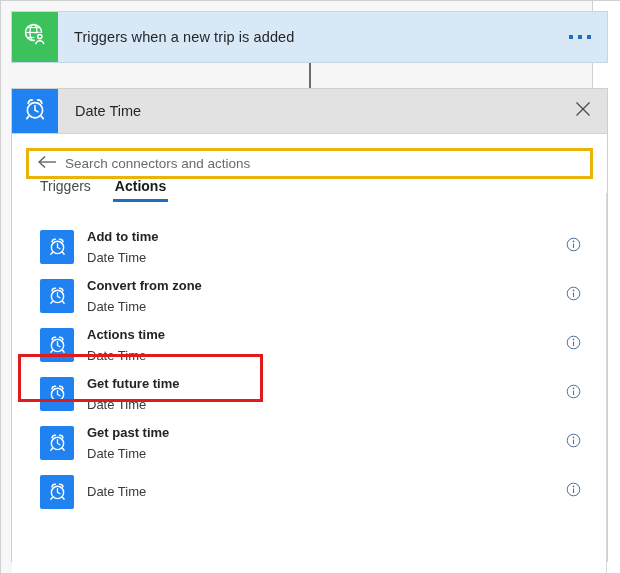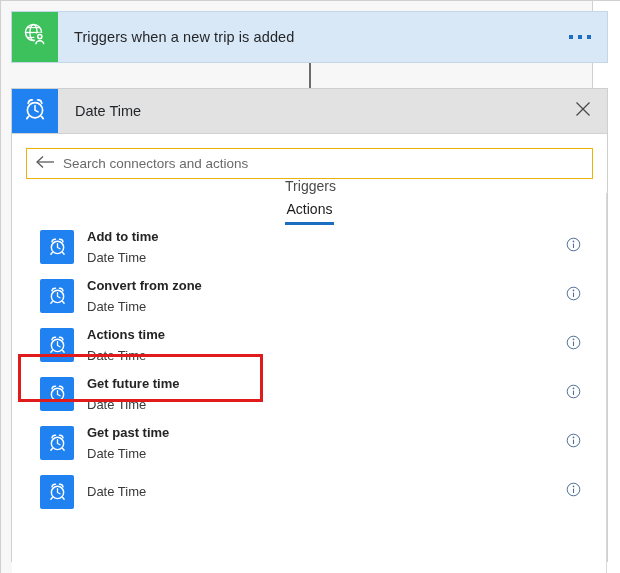--- a/index.html
+++ b/index.html
@@ -140,21 +140,21 @@
   .picker-body {
     position: relative;
     height: 429px;
     background: #ffffff;
     padding: 0;
   }
 
   .search-row {
     margin: 14px 14px 0 14px;
     height: 31px;
-    border: 1px solid #eab308;
+    border: 3px solid #eab308;
     background: #ffffff;
     display: flex;
     align-items: center;
     box-sizing: border-box;
   }
   .back-icon-wrap {
     width: 36px;
     min-width: 36px;
     display: flex;
     align-items: center;
@@ -171,37 +171,36 @@
     background: transparent;
     padding: 0;
     height: 100%;
   }
   .search-input::placeholder { color: #6a6a6a; opacity: 1; }
 
   .tabs {
     margin: 0 14px;
     height: 42px;
     display: flex;
-    align-items: center;
+    align-items: flex-start;
     gap: 0;
     border-bottom: 1px solid #ffffff;
-    flex-direction: column;
   }
   .tab {
     position: relative;
     padding: 0 12px 9px 12px;
     font-size: 14px;
     color: #4a4a4a;
     cursor: pointer;
     line-height: 1;
   }
   .tab.first { padding-left: 14px; }
   .tab.active {
     color: #1b1b1b;
-    font-weight: normal;
+    font-weight: bold;
   }
   .tab.active::after {
     content: "";
     position: absolute;
     left: 10px;
     right: 10px;
     bottom: 0;
     height: 3px;
     background: #1b6ec2;
   }

